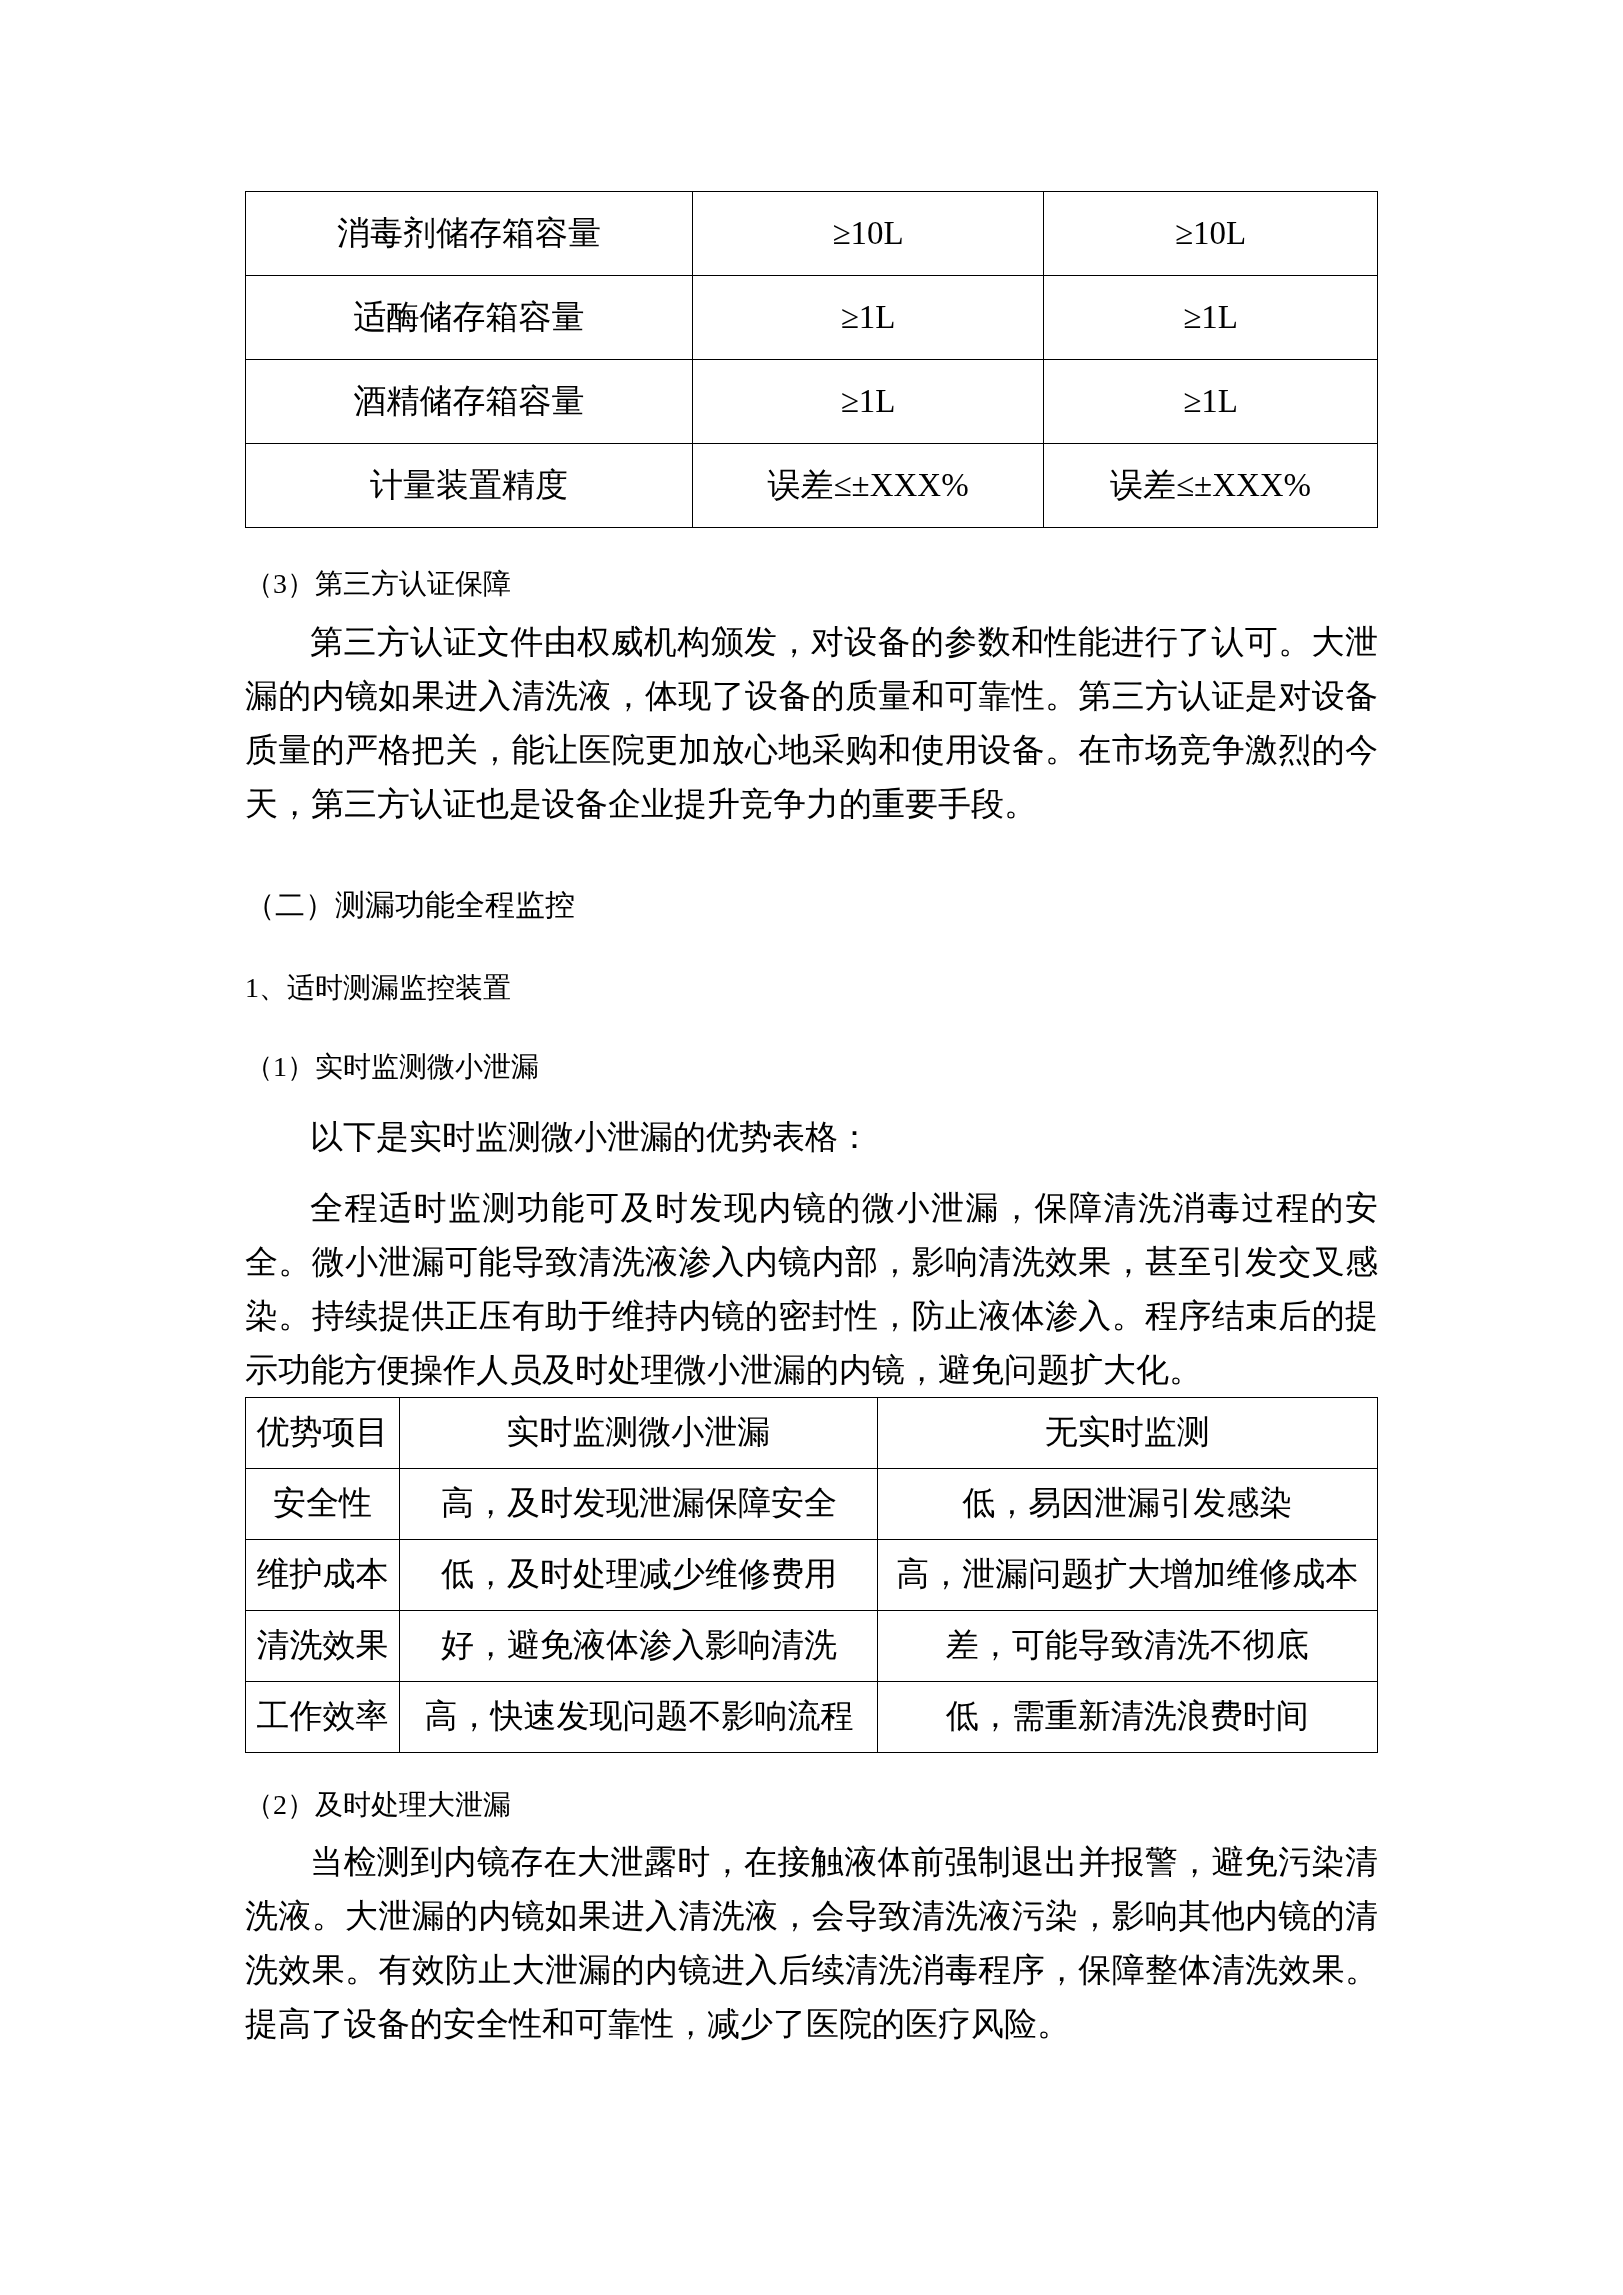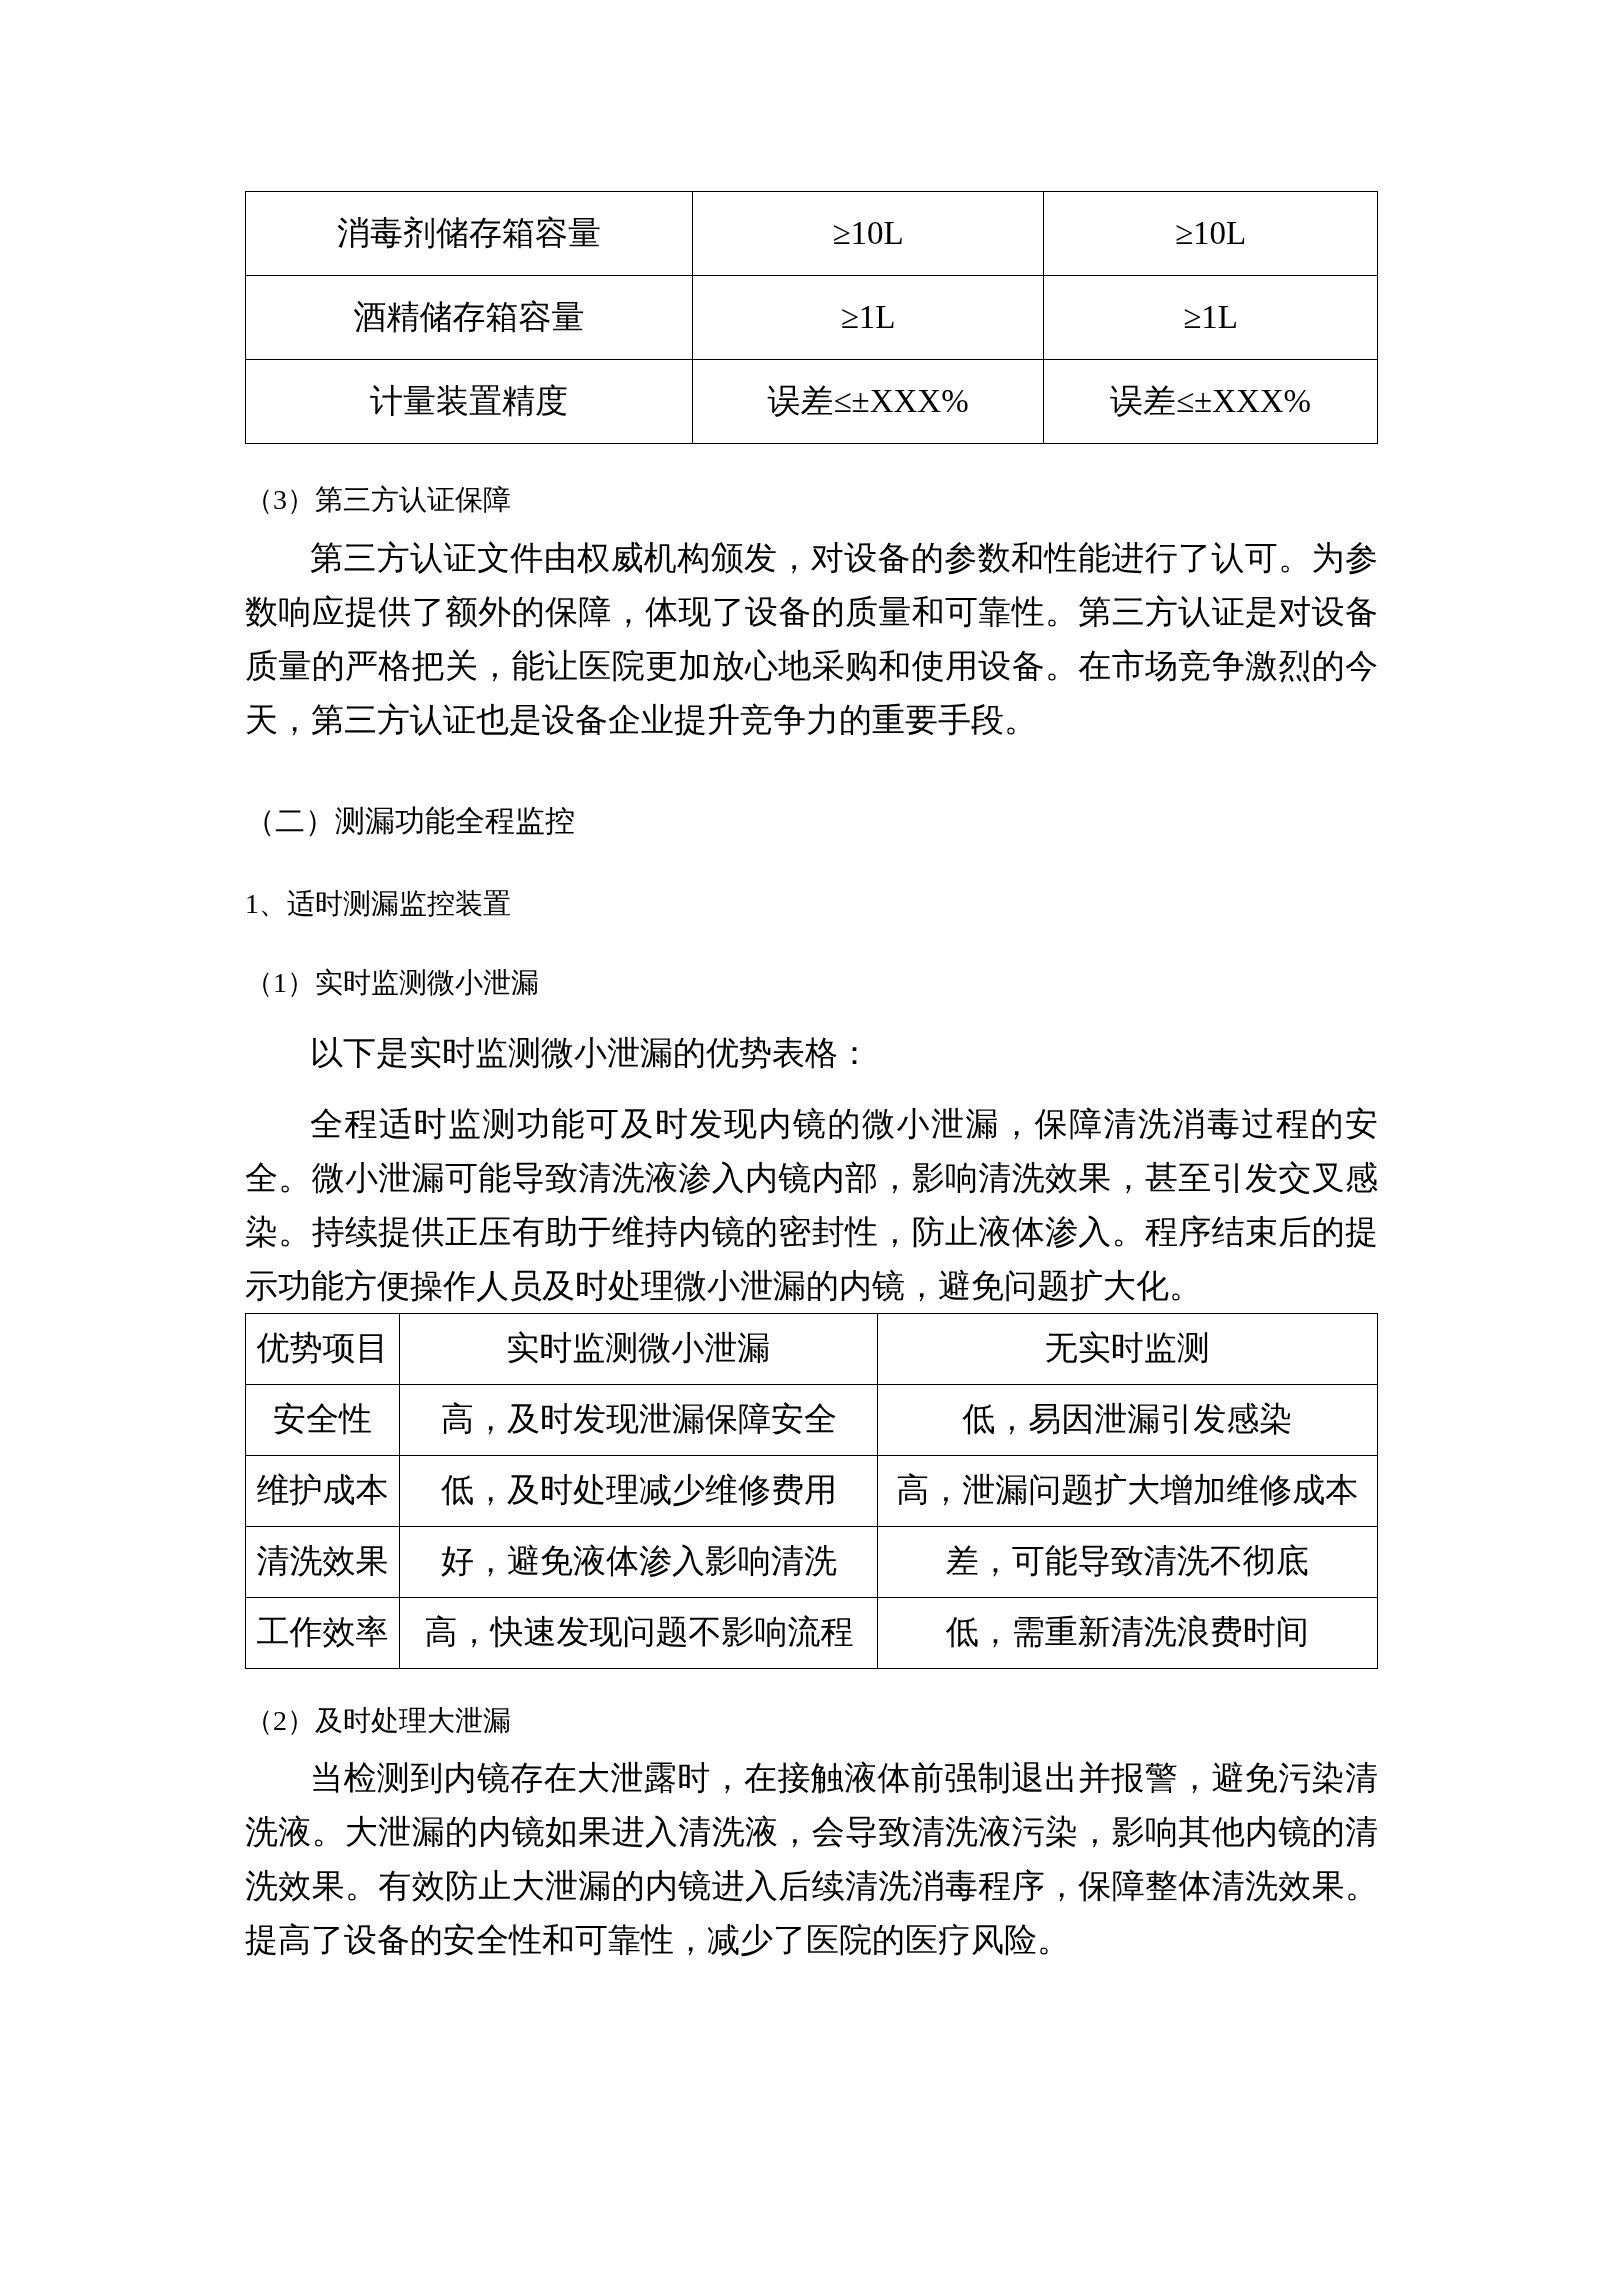--- a/index.html
+++ b/index.html
@@ -72,34 +72,39 @@
 <div class="page">
 
   <table class="tbl tbl-spec">
     <tbody>
       <tr>
         <td class="c1">消毒剂储存箱容量</td>
         <td class="c2">≥10L</td>
         <td class="c3">≥10L</td>
       </tr>
       <tr>
+        <td class="c1">适酶储存箱容量</td>
+        <td class="c2">≥1L</td>
+        <td class="c3">≥1L</td>
+      </tr>
+      <tr>
         <td class="c1">酒精储存箱容量</td>
         <td class="c2">≥1L</td>
         <td class="c3">≥1L</td>
       </tr>
       <tr>
         <td class="c1">计量装置精度</td>
         <td class="c2">误差≤±XXX%</td>
         <td class="c3">误差≤±XXX%</td>
       </tr>
     </tbody>
   </table>
 
   <p class="h-sub after-table">（3）第三方认证保障</p>
-  <p class="para">第三方认证文件由权威机构颁发，对设备的参数和性能进行了认可。为参数响应提供了额外的保障，体现了设备的质量和可靠性。第三方认证是对设备质量的严格把关，能让医院更加放心地采购和使用设备。在市场竞争激烈的今天，第三方认证也是设备企业提升竞争力的重要手段。</p>
+  <p class="para">第三方认证文件由权威机构颁发，对设备的参数和性能进行了认可。大泄漏的内镜如果进入清洗液，体现了设备的质量和可靠性。第三方认证是对设备质量的严格把关，能让医院更加放心地采购和使用设备。在市场竞争激烈的今天，第三方认证也是设备企业提升竞争力的重要手段。</p>
 
   <h2 class="h-major">（二）测漏功能全程监控</h2>
 
   <p class="h-sub">1、适时测漏监控装置</p>
   <p class="h-sub">（1）实时监测微小泄漏</p>
   <p class="para intro">以下是实时监测微小泄漏的优势表格：</p>
   <p class="para">全程适时监测功能可及时发现内镜的微小泄漏，保障清洗消毒过程的安全。微小泄漏可能导致清洗液渗入内镜内部，影响清洗效果，甚至引发交叉感染。持续提供正压有助于维持内镜的密封性，防止液体渗入。程序结束后的提示功能方便操作人员及时处理微小泄漏的内镜，避免问题扩大化。</p>
 
   <table class="tbl tbl-adv">
     <thead>

